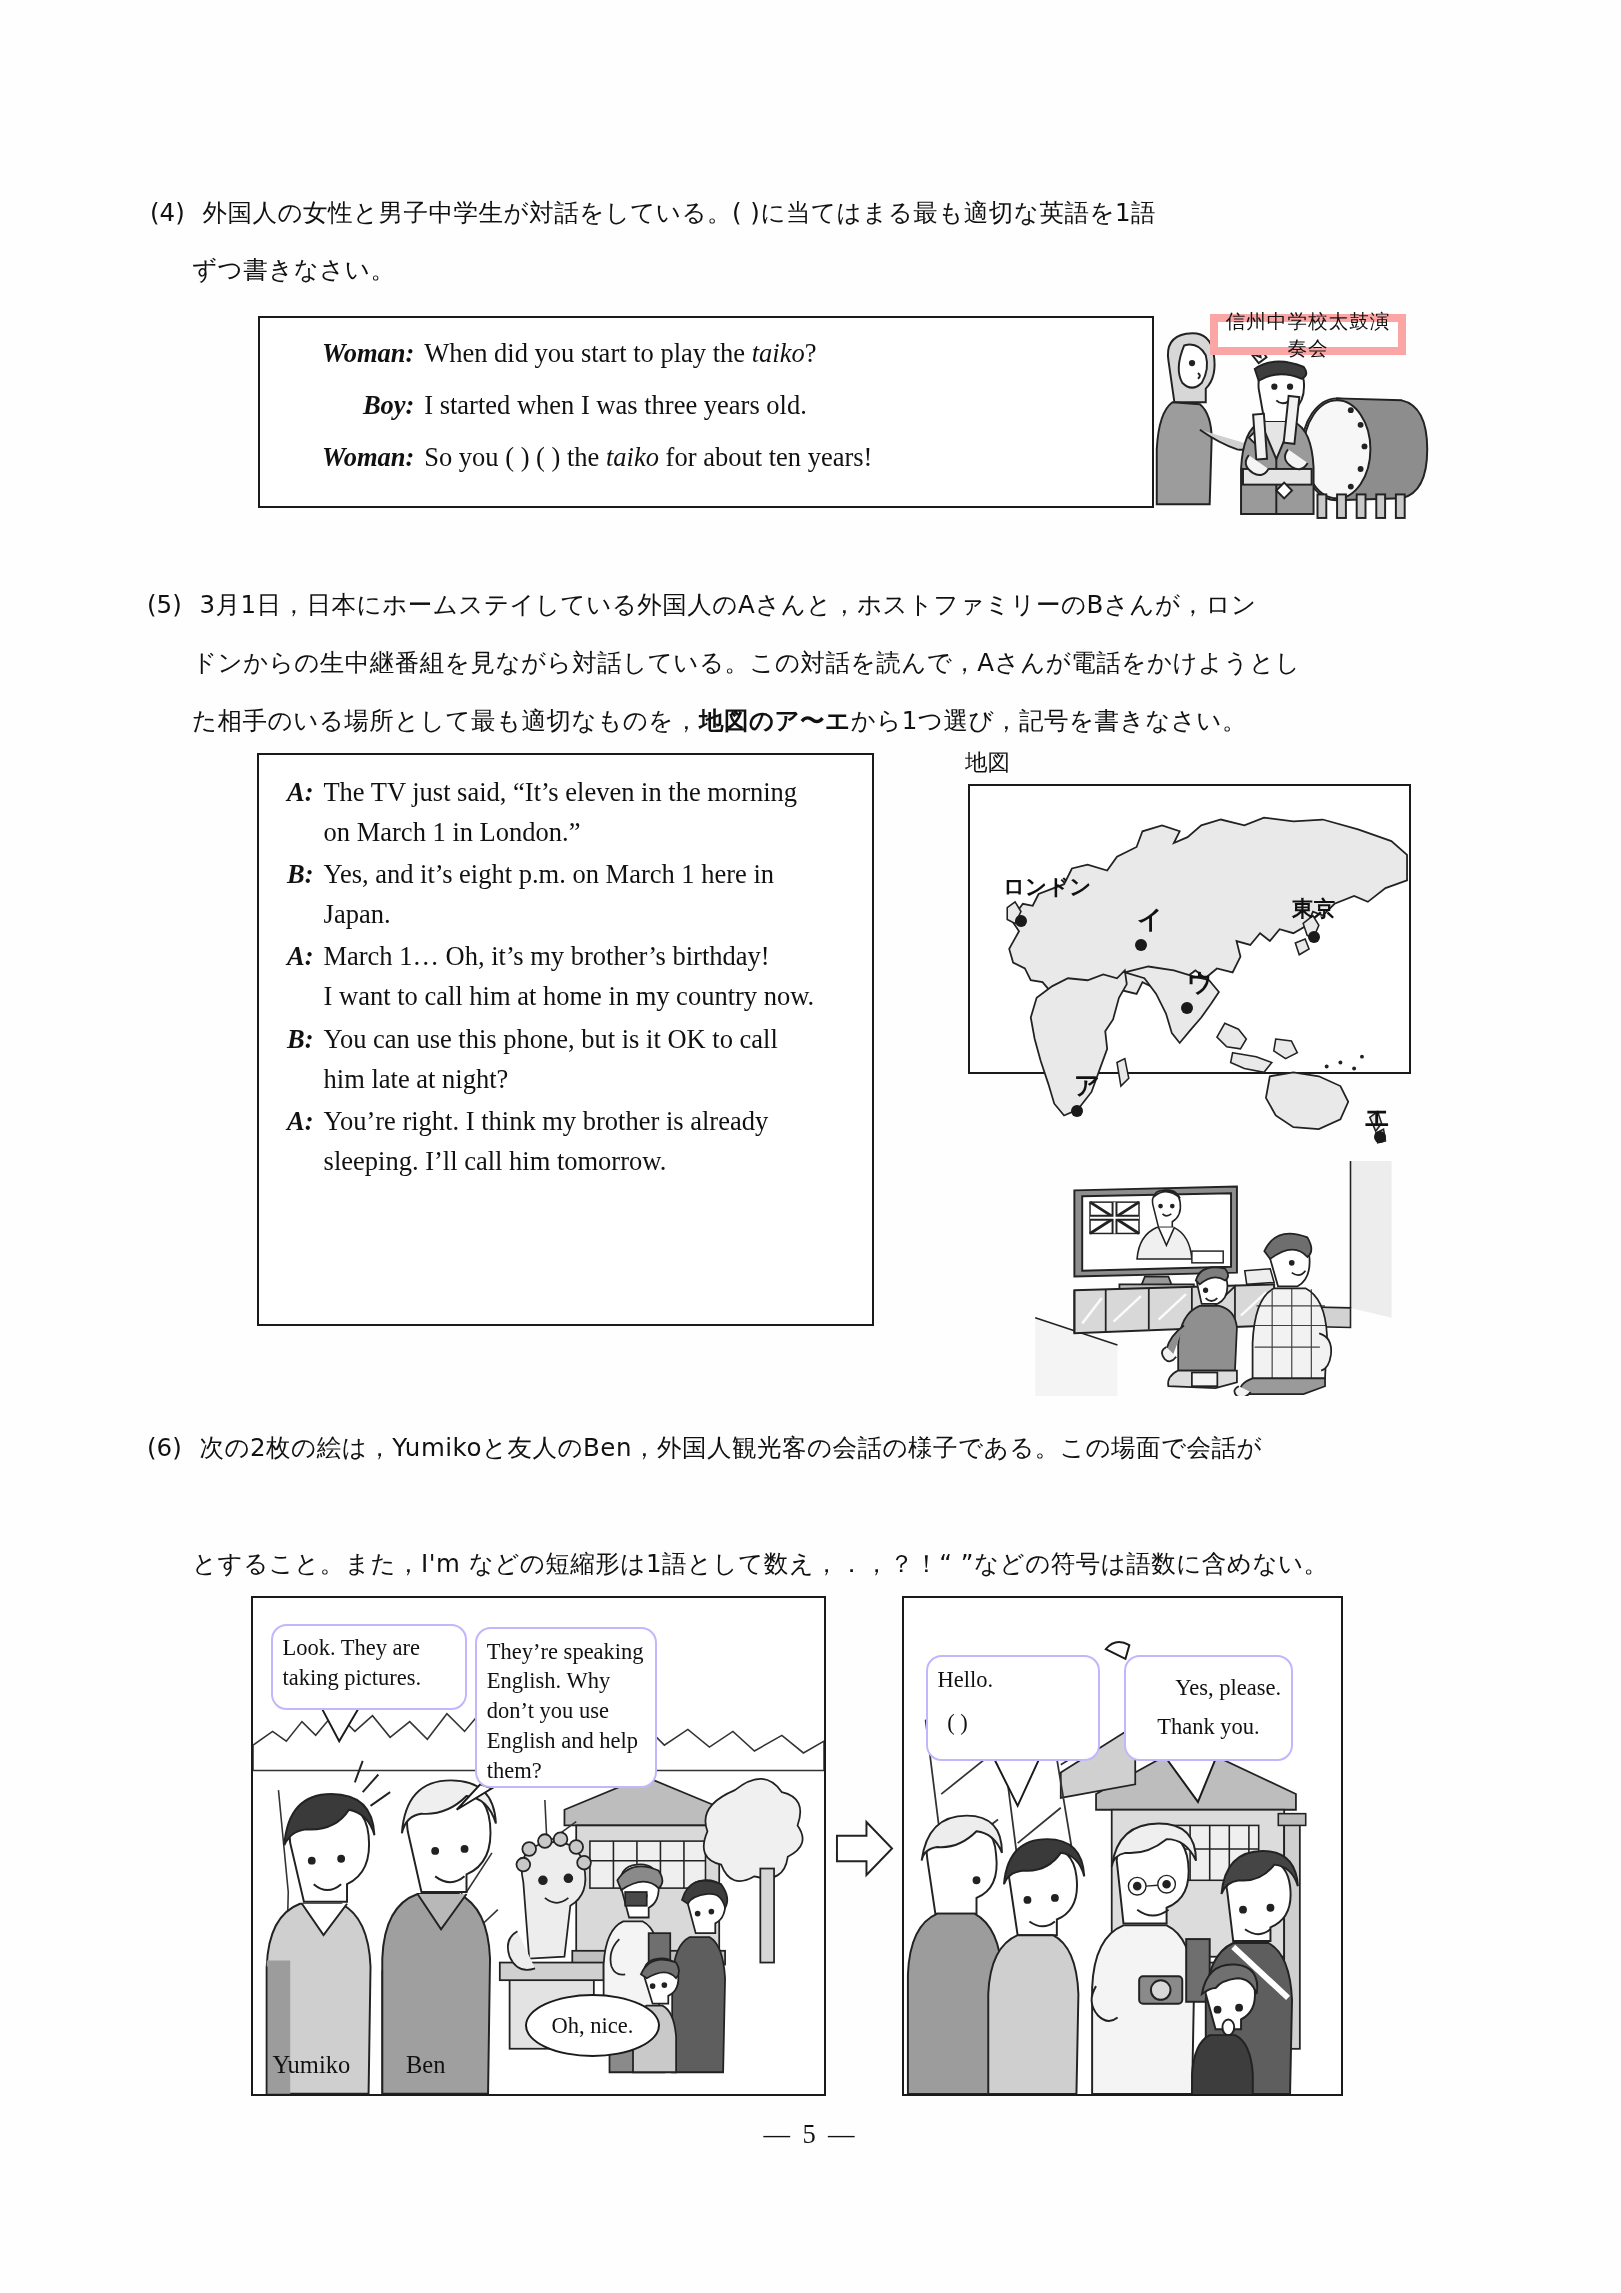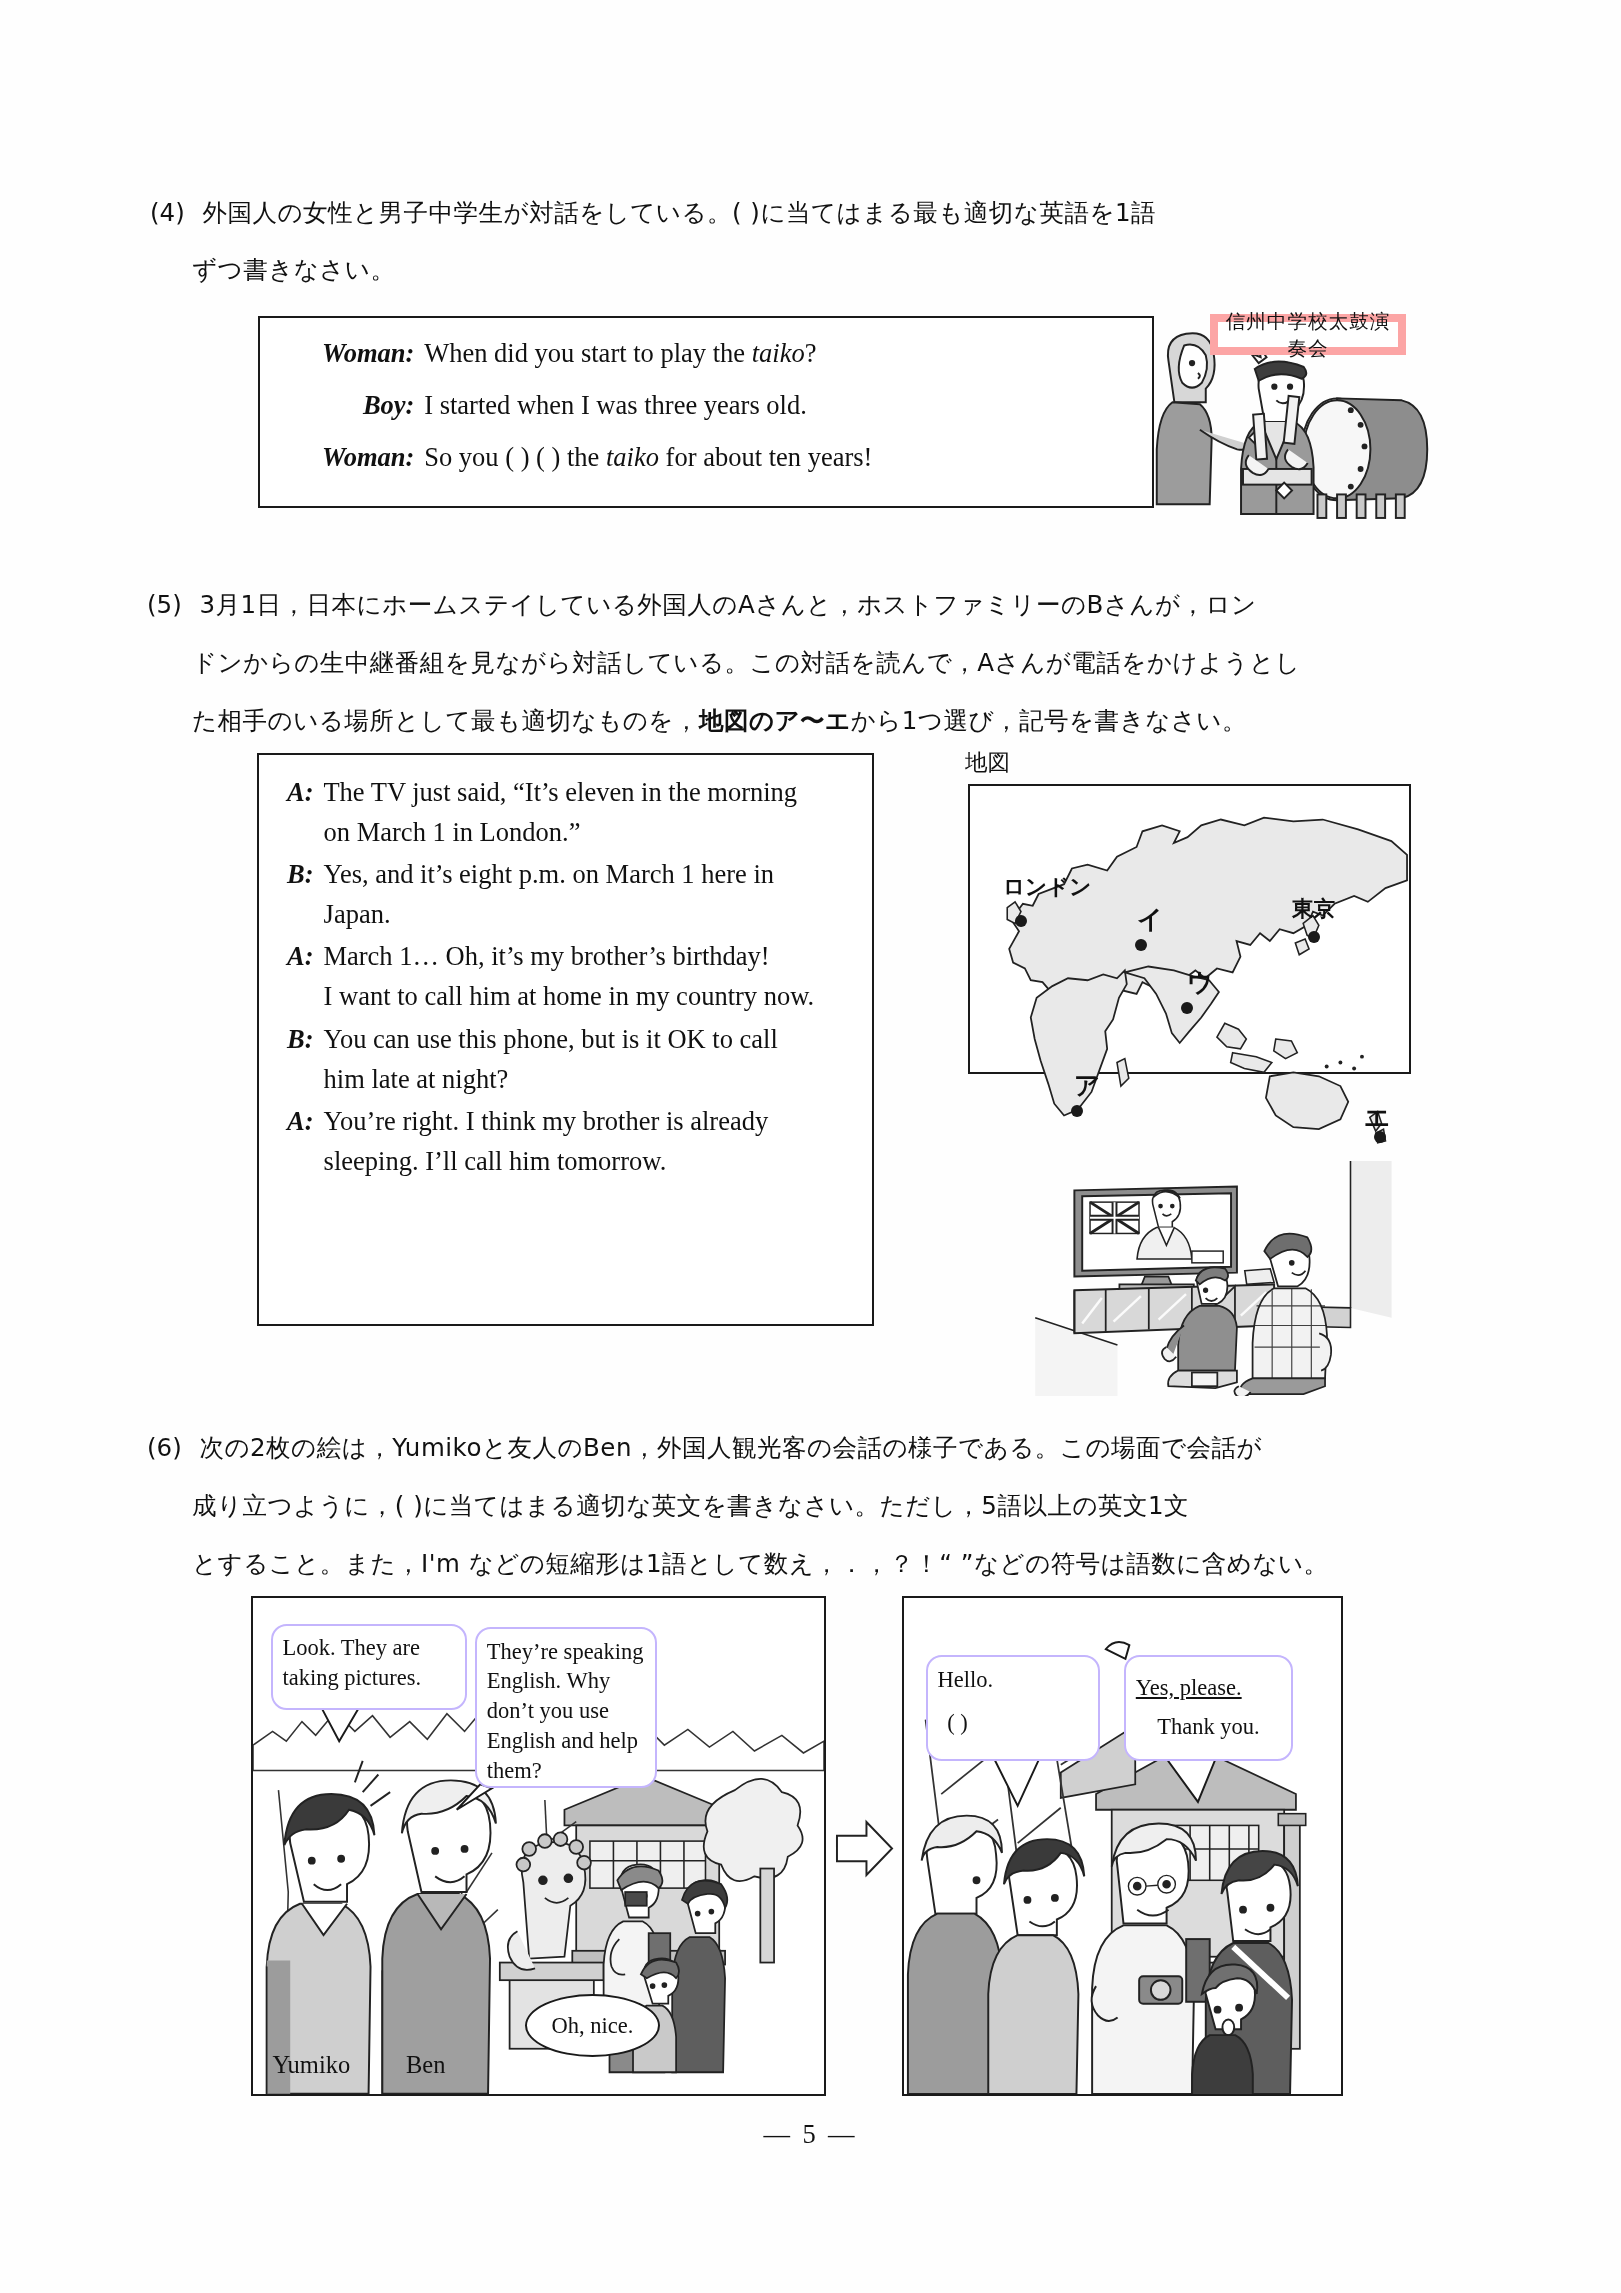--- a/index.html
+++ b/index.html
@@ -408,21 +408,20 @@
         <path d="M264 230 q-8 4 -2 10 q8 4 14 -4" fill="#f2f2f2"></path>
         <path d="M346 176 q14 4 12 22 q-2 14 -10 16" fill="#f2f2f2"></path>
       </g>
     </svg>
   </div>
 
   <div class="qline" style="left:147px; top:1431px;">
     <span class="qnum">(6)</span>
     <span class="jp" style="margin-left:13.7px;">次の2枚の絵は，Yumikoと友人のBen，外国人観光客の会話の様子である。この場面で会話が</span>
   </div>
-  <div class="qline jp" style="left:192px; top:1489px;">成り立つように，(          )に当てはまる適切な英文を書きなさい。ただし，5語以上の英文1文</div>
   <div class="qline jp" style="left:192px; top:1547px;">とすること。また，I'm などの短縮形は1語として数え，．，？！“ ”などの符号は語数に含めない。</div>
 
   <div class="panel" style="left:251px; top:1596px; width:575px; height:500px;">
     <svg width="571" height="496" viewBox="0 0 583 506" xmlns="http://www.w3.org/2000/svg" style="display:block;">
 
       <path d="M0 150 L20 136 L34 146 L50 126 L64 140 L84 116 L104 136 L122 120 L140 142
                L160 126 L178 144 L198 118 L216 136 L236 112 L256 134 L276 120 L296 142
                L318 124 L340 144 L360 128 L380 146 L400 130 L420 150 L444 134 L466 152
                L490 136 L512 156 L540 140 L562 158 L583 146 L583 176 L0 176 Z" fill="#ffffff" stroke="#333" stroke-width="1.6"></path>
 
@@ -634,21 +633,21 @@
         <ellipse cx="331" cy="438" rx="6" ry="8" fill="#fff"></ellipse>
         <path d="M312 446 q-16 8 -18 40 l0 24 l62 0 l0 -24 q-2 -32 -18 -40 Z" fill="#3d3d3d"></path>
       </g>
     </svg>
 
     <div class="bubble" style="left:21.6px; top:57px; width:174px; height:106px;">
       <div>Hello.</div>
       <div style="margin-top:13.7px; padding-left:9.8px;">(                )</div>
     </div>
     <div class="bubble" style="left:220px; top:57px; width:169px; height:106px; padding-top:15.7px;">
-      <div style="text-align:left;text-decoration:underline;">Yes, please.</div>
+      <div style="text-align:right;">Yes, please.</div>
       <div style="text-align:center; margin-top:9.8px;">Thank you.</div>
     </div>
     <svg style="position:absolute; left:0; top:0;" width="437" height="496" xmlns="http://www.w3.org/2000/svg" viewBox="0 0 446 506">
       <path d="M92 164 L138 164 L116 212 Z" fill="#fff" stroke="#1a1a1a" stroke-width="2"></path>
       <path d="M268 164 L318 164 L300 208 Z" fill="#fff" stroke="#1a1a1a" stroke-width="2"></path>
       <path d="M206 52 q10 -12 24 -4 l-4 14 Z" fill="#fff" stroke="#1a1a1a" stroke-width="2"></path>
     </svg>
   </div>
 
   <div class="pagenum" style="left:0; top:2119px;">— 5 —</div>

